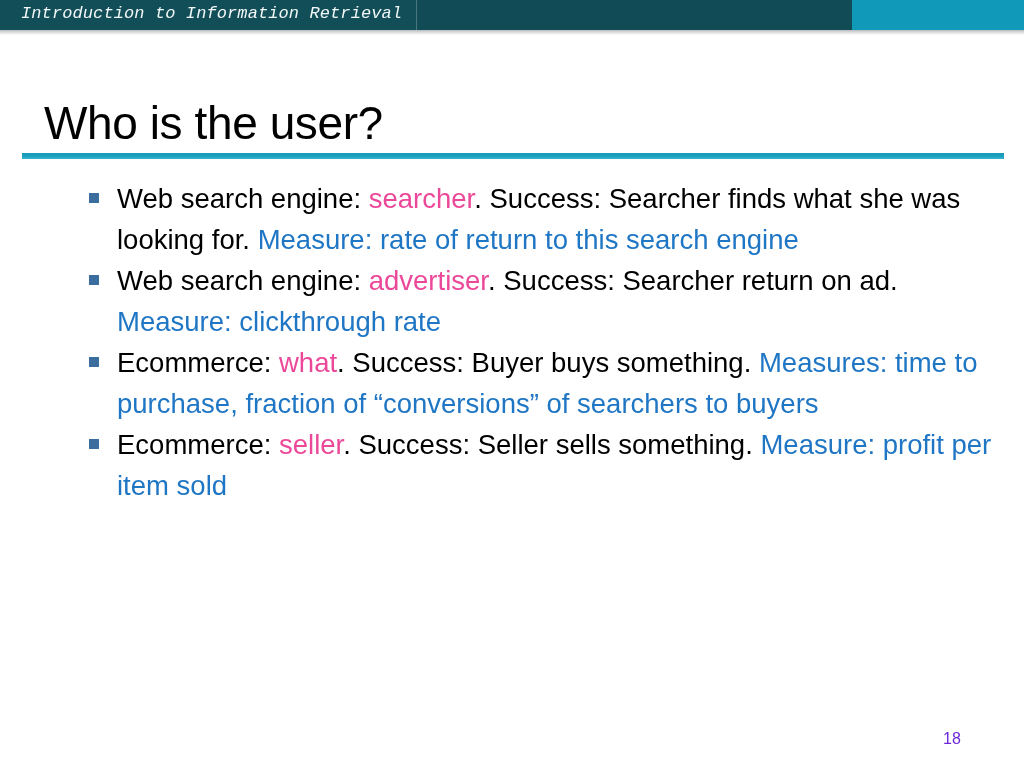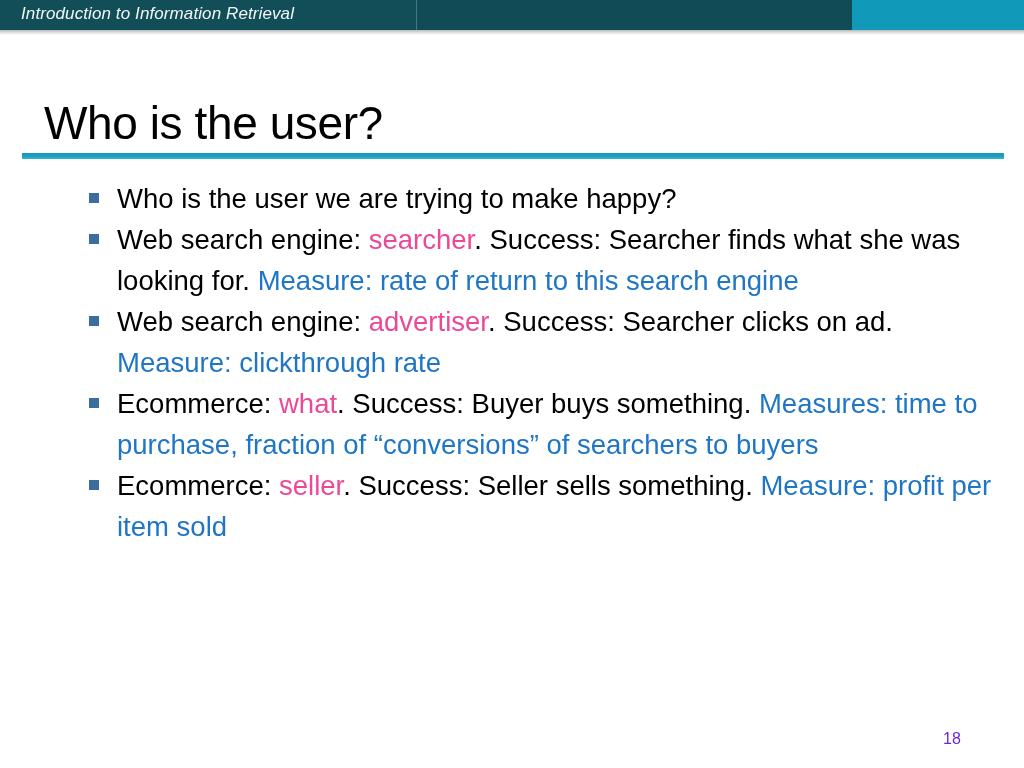--- a/index.html
+++ b/index.html
@@ -58,21 +58,21 @@
   }
   .banner-title {
     position: absolute;
     left: 21px;
     top: 4px;
     font-size: 17px;
     font-style: italic;
     color: #f2f7f7;
     letter-spacing: 0.1px;
     white-space: nowrap;
-    font-family: Liberation Sans, sans-serif;
+    font-family: Liberation Mono, monospace;
   }
   .banner-shadow {
     position: absolute;
     left: 0;
     top: 30px;
     width: 1024px;
     height: 5px;
     background: linear-gradient(to bottom, #b9bdbd 0%, #d9dcdc 45%, #ffffff 100%);
   }
 
@@ -143,20 +143,20 @@
   <div class="banner-mid"></div>
   <div class="banner-accent"></div>
   <div class="banner-title">Introduction to Information Retrieval</div>
 </div>
 <div class="banner-shadow"></div>
 
 <div class="slide-title">Who is the user?</div>
 <div class="title-rule"></div>
 
 <div class="body" id="bullet-list">
-    <div class="bullet"><span class="bullet-marker"></span><span>Who is the user we are trying to make happy?</span></div>
+    <div class="bullet"><span class="bullet-marker"></span></div>
     <div class="bullet"><span class="bullet-marker"></span><span>Web search engine: </span><span class="red">searcher</span><span>. Success: Searcher finds what she was looking for. </span><span class="blue">Measure: rate of return to this search engine</span></div>
-    <div class="bullet"><span class="bullet-marker"></span><span>Web search engine: </span><span class="red">advertiser</span><span>. Success: Searcher clicks on ad. </span><span class="blue">Measure: clickthrough rate</span></div>
+    <div class="bullet"><span class="bullet-marker"></span><span>Web search engine: </span><span class="red">advertiser</span><span>. Success: Searcher return on ad. </span><span class="blue">Measure: clickthrough rate</span></div>
     <div class="bullet"><span class="bullet-marker"></span><span>Ecommerce: </span><span class="red">what</span><span>. Success: Buyer buys something. </span><span class="blue">Measures: time to purchase, fraction of “conversions” of searchers to buyers</span></div>
     <div class="bullet"><span class="bullet-marker"></span><span>Ecommerce: </span><span class="red">seller</span><span>. Success: Seller sells something. </span><span class="blue">Measure: profit per item sold</span></div>
   </div>
 
 <div class="page-number">18</div>
 
 </body></html>

